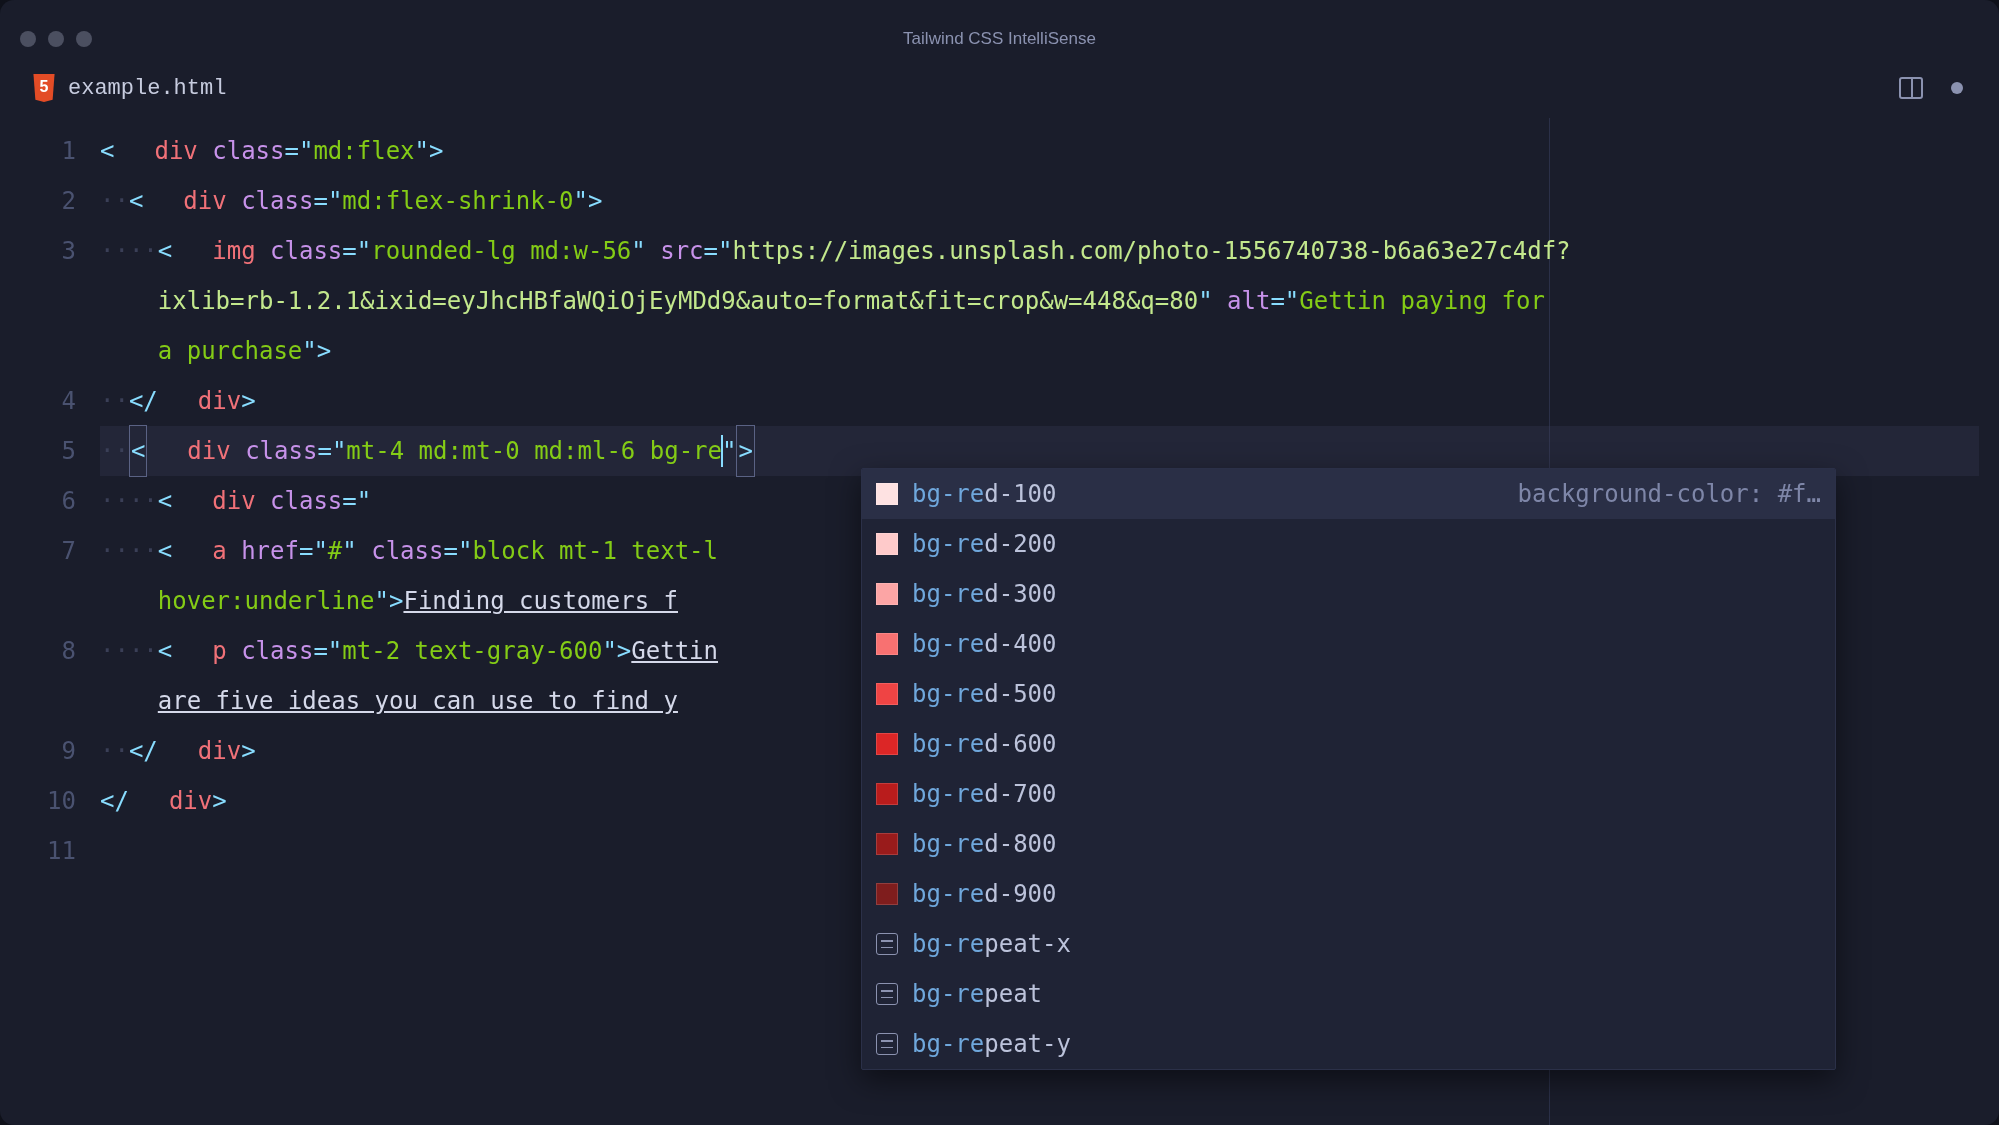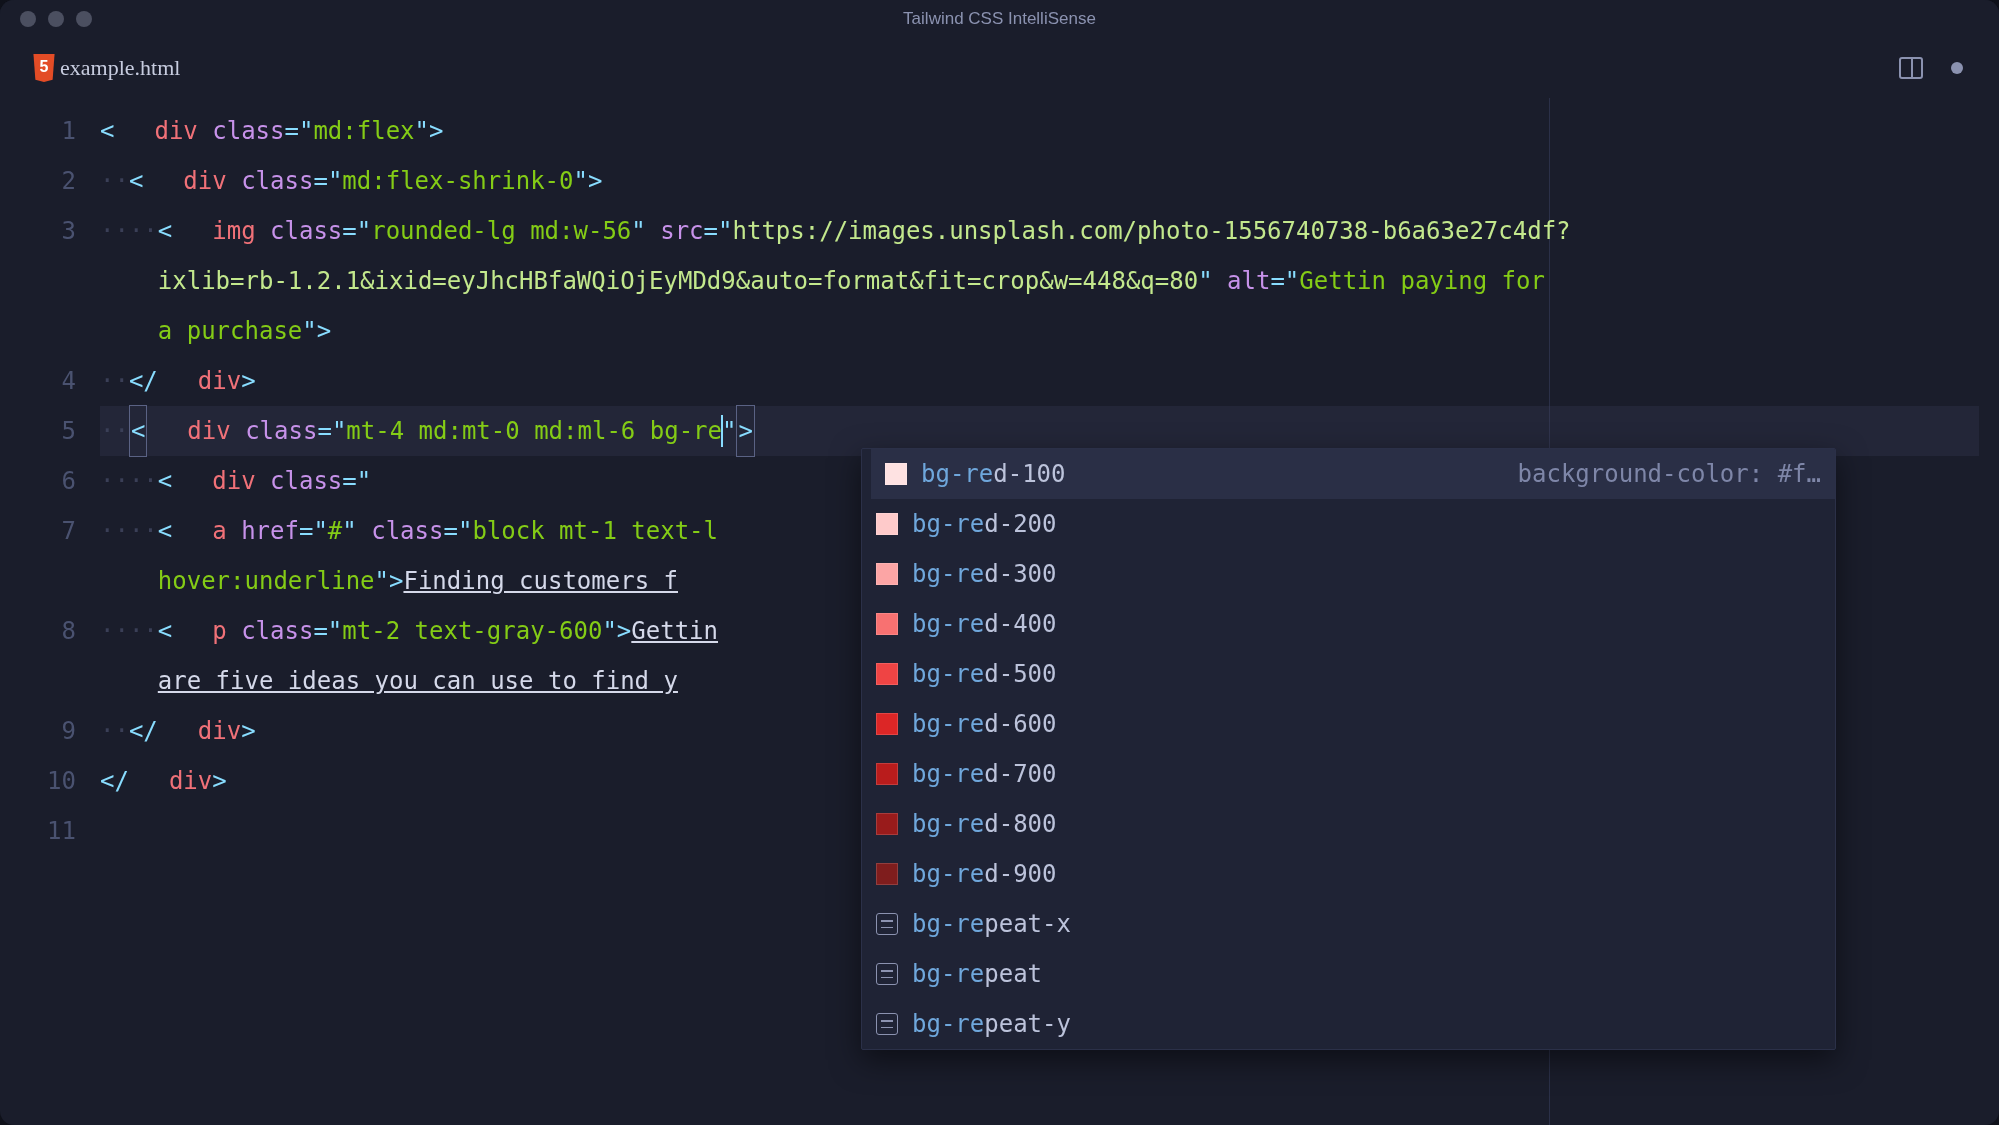--- a/index.html
+++ b/index.html
@@ -20,20 +20,21 @@
   display: flex;
   flex-direction: column;
 }
 .titlebar {
   height: 38px;
   display: flex;
   align-items: center;
   padding: 0 20px;
   background: #1a1d2b;
   position: relative;
+  margin-top: 20px;
 }
 .traffic-lights { display: flex; gap: 12px; align-items: center; }
 .traffic-light {
   width: 16px; height: 16px; border-radius: 50%;
   background: #4b4f60;
 }
 .title {
   position: absolute;
   left: 50%;
   transform: translateX(-50%);
@@ -45,24 +46,24 @@
   height: 60px;
   display: flex;
   align-items: center;
   padding: 0 16px;
   background: #1a1d2b;
   justify-content: space-between;
 }
 .tab {
   display: flex;
   align-items: center;
-  gap: 4px;
+  gap: 12px;
   padding: 8px 16px;
   color: #c7ccdf;
-  font-family: Liberation Serif, serif;
+  font-family: Liberation Mono, monospace;
   font-size: 22px;
 }
 .html-icon {
   width: 24px; height: 28px;
   background: #e34c26;
   position: relative;
   clip-path: polygon(6% 0, 94% 0, 86% 92%, 50% 100%, 14% 92%);
 }
 .html-icon::after {
   content: "5";
@@ -149,21 +150,21 @@
 }
 .ac-item {
   display: flex;
   align-items: center;
   height: 50px;
   padding: 0 14px;
   font-size: 24px;
   gap: 14px;
   color: #89ddff;
 }
-.ac-item.selected { background: #2a2f46; margin-left: 9px; }
+.ac-item.selected { background: #2a2f46; }
 .swatch {
   width: 22px; height: 22px;
   border: 1px solid rgba(255,255,255,0.15);
   flex-shrink: 0;
 }
 .kw-icon {
   width: 22px; height: 22px;
   border: 1.5px solid #8b92b0;
   border-radius: 3px;
   display: flex;

